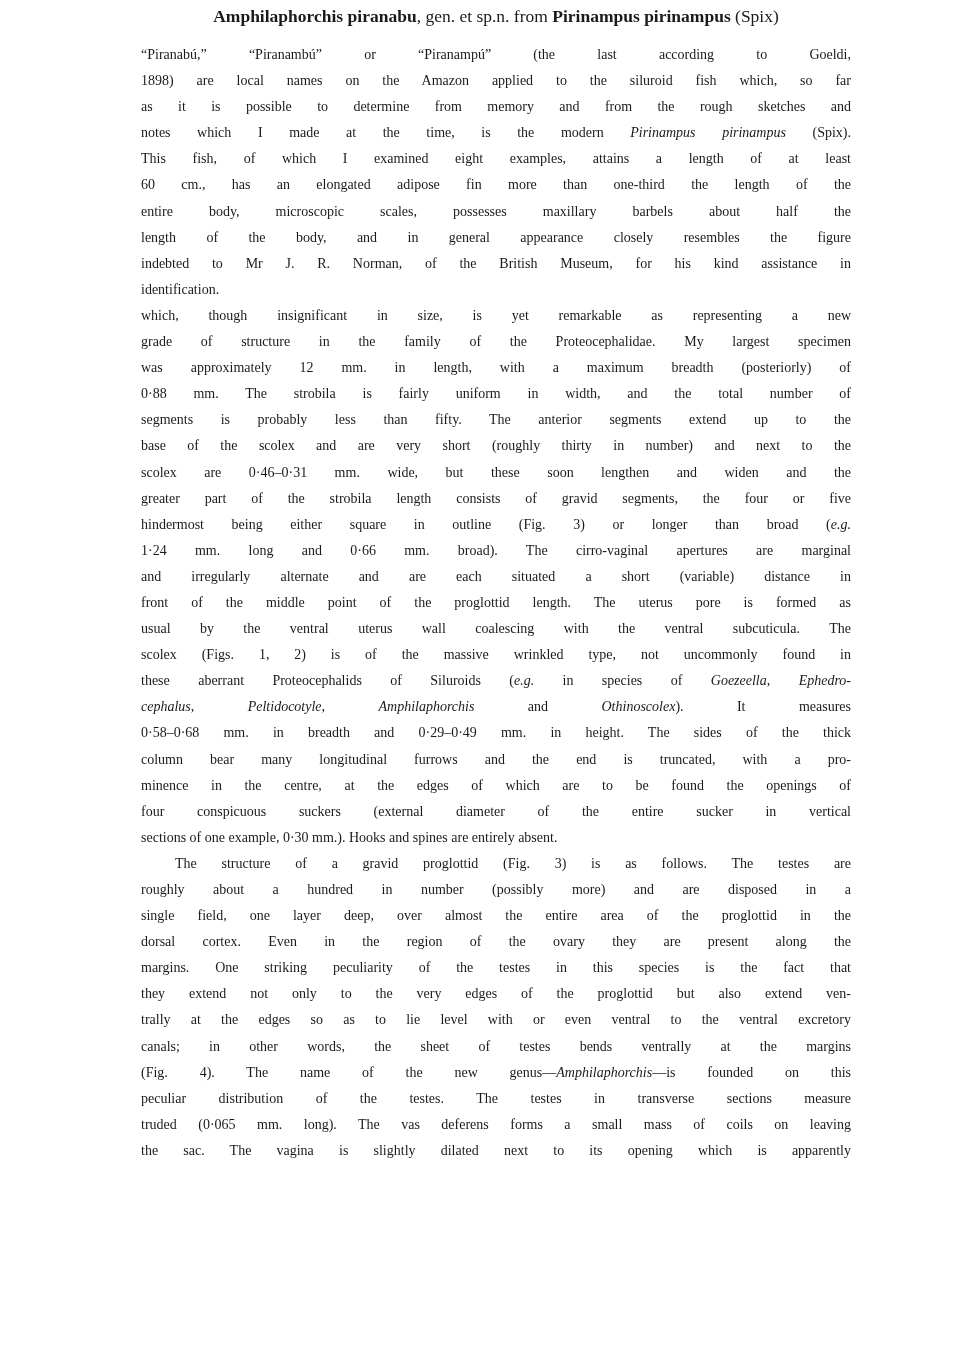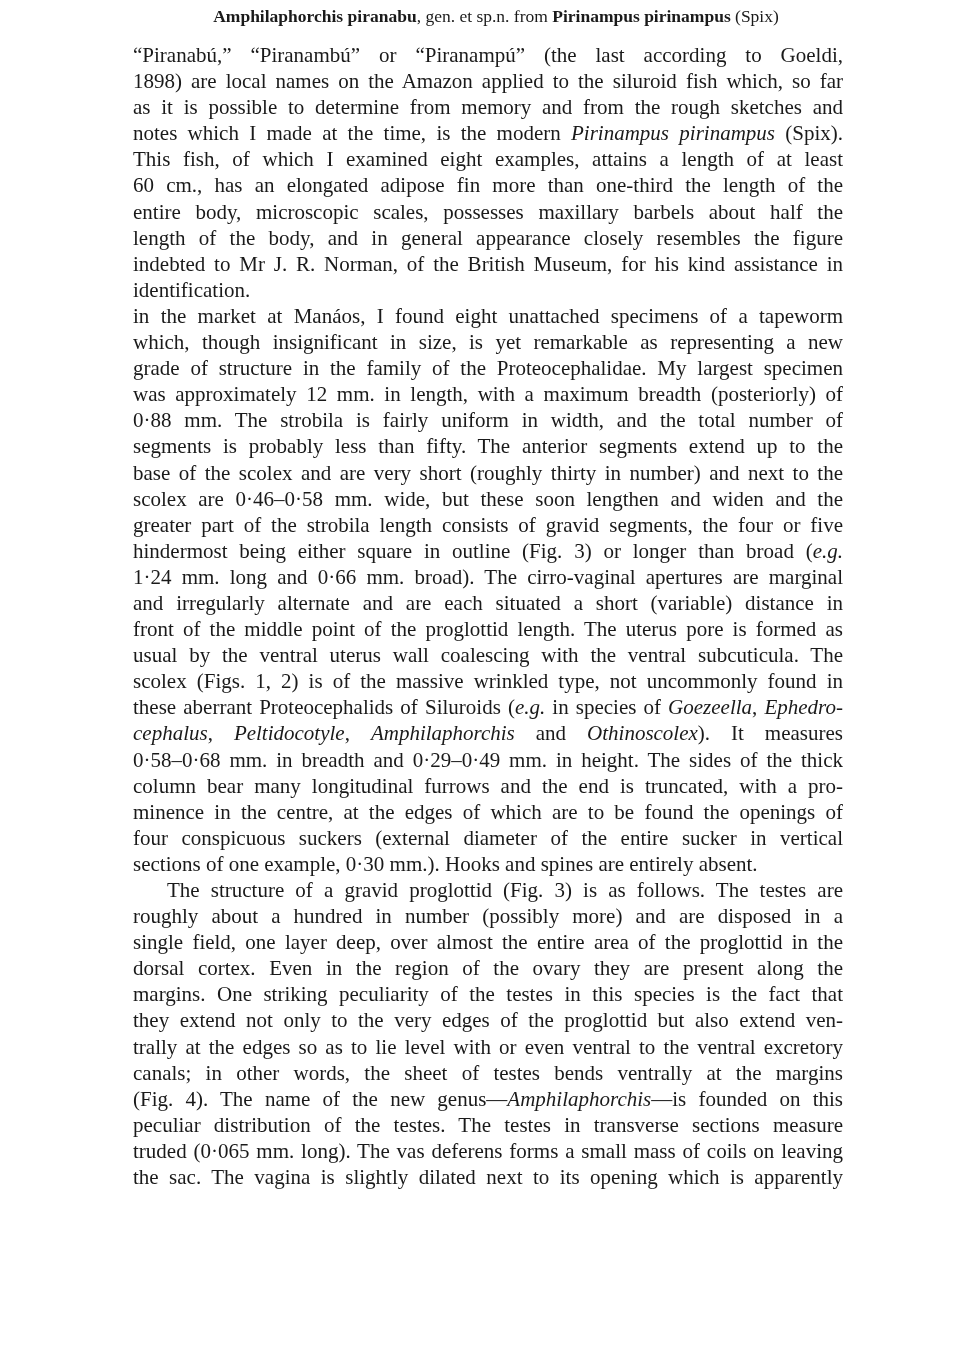--- a/index.html
+++ b/index.html
@@ -9,23 +9,23 @@
     color: #1a1a1a;
   }
   .header {
     position: absolute; top: 4px; left: 146px; width: 700px;
     font-size: 17.5px; line-height: 24px; white-space: nowrap;
     font-family: "Liberation Serif", serif;
     text-align: center;
   }
   .header b { font-weight: bold; }
   .text {
-    position: absolute; left: 133px; top: 42px; width: 710px;
+    position: absolute; left: 141px; top: 42px; width: 710px;
     font-family: "Liberation Serif", serif;
-    font-size: 21px; line-height: 26.1px;
+    font-size: 14px; line-height: 26.1px;
   }
   .line {
     display: block; white-space: nowrap; text-align: justify; text-align-last: justify;
     height: 26.1px;
   }
   .line.last { text-align-last: left; }
   .line.indent { padding-left: 34px; }
   i { font-style: italic; }
 </style>
 </head>
@@ -42,28 +42,27 @@
       <span class="line">as it is possible to determine from memory and from the rough sketches and</span>
       <span class="line">notes which I made at the time, is the modern <i>Pirinampus pirinampus</i> (Spix).</span>
       <span class="line">This fish, of which I examined eight examples, attains a length of at least</span>
       <span class="line">60 cm., has an elongated adipose fin more than one-third the length of the</span>
       <span class="line">entire body, microscopic scales, possesses maxillary barbels about half the</span>
       <span class="line">length of the body, and in general appearance closely resembles the figure</span>
       <span class="line">indebted to Mr J. R. Norman, of the British Museum, for his kind assistance in</span>
       <span class="line last">identification.</span>
     </div>
     <div>
-      <span class="line">in the market at Manáos, I found eight unattached specimens of a tapeworm</span>
       <span class="line">which, though insignificant in size, is yet remarkable as representing a new</span>
       <span class="line">grade of structure in the family of the Proteocephalidae.  My largest specimen</span>
       <span class="line">was approximately 12 mm. in length, with a maximum breadth (posteriorly) of</span>
       <span class="line">0·88 mm.  The strobila is fairly uniform in width, and the total number of</span>
       <span class="line">segments is probably less than fifty.  The anterior segments extend up to the</span>
       <span class="line">base of the scolex and are very short (roughly thirty in number) and next to the</span>
-      <span class="line">scolex are 0·46–0·58 mm. wide, but these soon lengthen and widen and the</span>
+      <span class="line">scolex are 0·46–0·31 mm. wide, but these soon lengthen and widen and the</span>
       <span class="line">greater part of the strobila length consists of gravid segments, the four or five</span>
       <span class="line">hindermost being either square in outline (Fig. 3) or longer than broad (<i>e.g.</i></span>
       <span class="line">1·24 mm. long and 0·66 mm. broad).  The cirro-vaginal apertures are marginal</span>
       <span class="line">and irregularly alternate and are each situated a short (variable) distance in</span>
       <span class="line">front of the middle point of the proglottid length.  The uterus pore is formed as</span>
       <span class="line">usual by the ventral uterus wall coalescing with the ventral subcuticula.  The</span>
       <span class="line">scolex (Figs. 1, 2) is of the massive wrinkled type, not uncommonly found in</span>
       <span class="line">these aberrant Proteocephalids of Siluroids (<i>e.g.</i> in species of <i>Goezeella</i>, <i>Ephedro-</i></span>
       <span class="line"><i>cephalus</i>, <i>Peltidocotyle</i>, <i>Amphilaphorchis</i> and <i>Othinoscolex</i>).  It measures</span>
       <span class="line">0·58–0·68 mm. in breadth and 0·29–0·49 mm. in height.  The sides of the thick</span>

